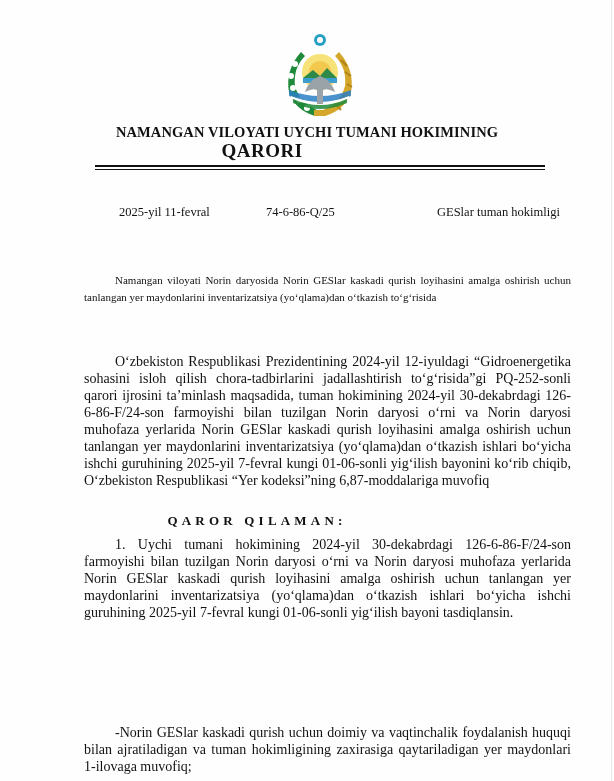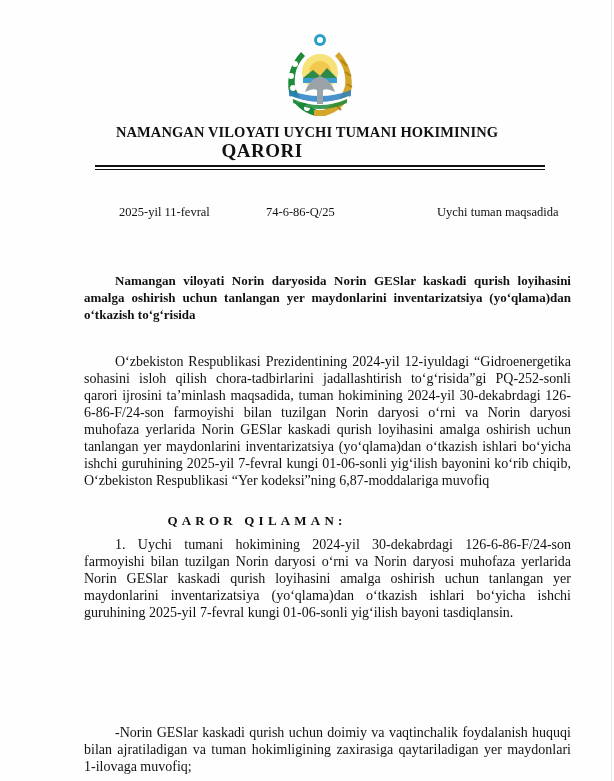--- a/index.html
+++ b/index.html
@@ -13,21 +13,21 @@
     .doc-type { position:absolute; left:0; width:524px; top:140px; text-align:center;
                 font-weight:bold; font-size:19px; letter-spacing:0.5px; }
     .rule-thick { position:absolute; left:95px; top:165px; width:450px; height:2px; background:#111; }
     .rule-thin { position:absolute; left:95px; top:169px; width:450px; height:1px; background:#111; }
     .meta { position:absolute; top:173px; font-size:12.5px;margin-top:32px; }
     .meta.date { left:119px; }
     .meta.num { left:266px; }
     .meta.place { left:437px; }
     .block { position:absolute; left:84px; width:487px; font-size:14px; line-height:17px;
              text-align:justify; }
-    .block.subject { top:272px; font-weight:bold; font-size:13px; }
+    .block.subject { top:272px; font-weight:normal; font-size:11px; }
     .block.preamble { top:353px; }
     .block .indent { text-indent:31px; }
     .decree { position:absolute; left:0; width:514px; top:513px; text-align:center;
               font-weight:bold; font-size:13px; letter-spacing:4.2px; }
     .p1 { top:536px; }
     .p2 { top:626px; }
     .p3 { top:684px;margin-top:40px; }
     p { margin:0; }
   </style>
 </head>
@@ -68,21 +68,21 @@
   </div>
 
   <div class="org-title">NAMANGAN VILOYATI UYCHI TUMANI HOKIMINING</div>
   <div class="doc-type">QARORI</div>
 
   <div class="rule-thick"></div>
   <div class="rule-thin"></div>
 
   <div class="meta date">2025-yil 11-fevral</div>
   <div class="meta num">74-6-86-Q/25</div>
-  <div class="meta place">Uychi tuman maqsadida</div>
+  <div class="meta place">GESlar tuman hokimligi</div>
 
   <div class="block subject">
     <p class="indent">Namangan viloyati Norin daryosida Norin GESlar kaskadi qurish loyihasini amalga oshirish uchun tanlangan yer maydonlarini inventarizatsiya (yo‘qlama)dan o‘tkazish to‘g‘risida</p>
   </div>
 
   <div class="block preamble">
     <p class="indent">O‘zbekiston Respublikasi Prezidentining 2024-yil 12-iyuldagi “Gidroenergetika sohasini isloh qilish chora-tadbirlarini jadallashtirish to‘g‘risida”gi PQ-252-sonli qarori ijrosini ta’minlash maqsadida, tuman hokimining 2024-yil 30-dekabrdagi 126-6-86-F/24-son farmoyishi bilan tuzilgan Norin daryosi o‘rni va Norin daryosi muhofaza yerlarida Norin GESlar kaskadi qurish loyihasini amalga oshirish uchun tanlangan yer maydonlarini inventarizatsiya (yo‘qlama)dan o‘tkazish ishlari bo‘yicha ishchi guruhining 2025-yil 7-fevral kungi 01-06-sonli yig‘ilish bayonini ko‘rib chiqib, O‘zbekiston Respublikasi “Yer kodeksi”ning 6,87-moddalariga muvofiq</p>
   </div>
 
   <div class="decree">QAROR QILAMAN:</div>

